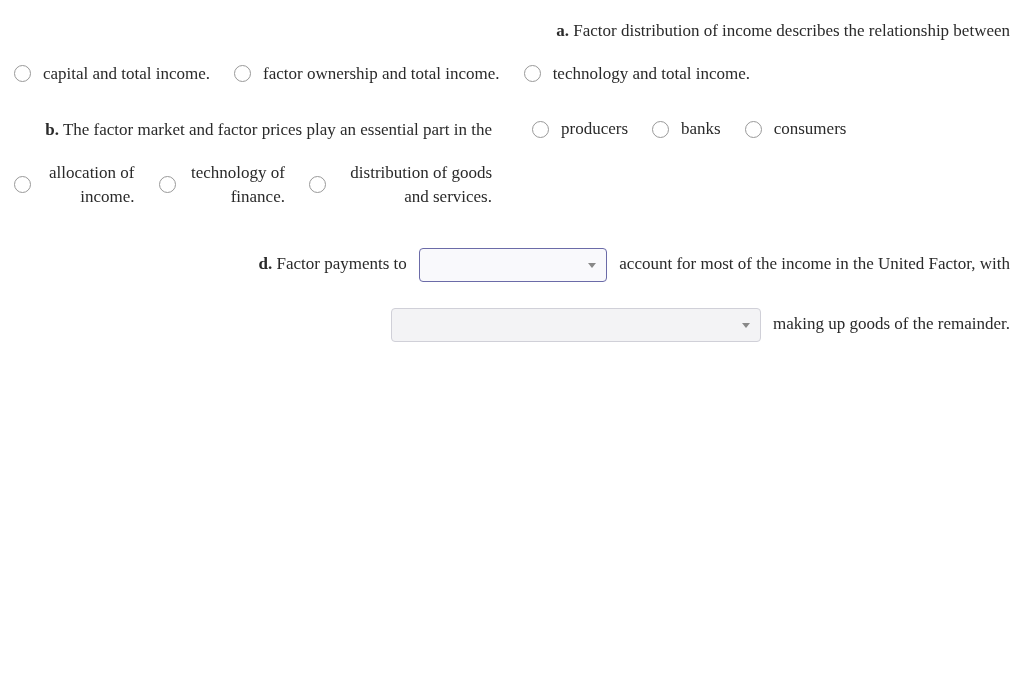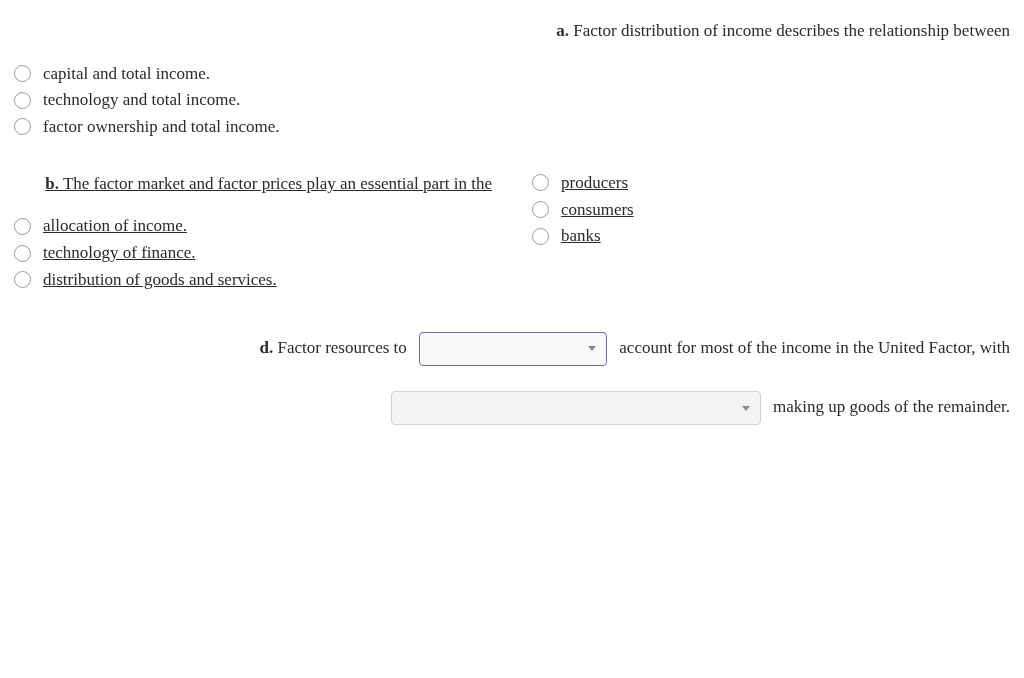--- a/index.html
+++ b/index.html
@@ -16,22 +16,22 @@
     }
     .question-text {
       margin-bottom: 18px;
       line-height: 1.5;
     }
     .question-text .prefix {
       font-weight: bold;
     }
     .options {
       display: flex;
-      flex-direction: column;
-      gap: 3px;
+      flex-direction: row;
+      gap: 24px;
     }
     .option {
       display: flex;
       align-items: center;
     }
     .radio {
       width: 17px;
       height: 17px;
       border: 1.5px solid #999;
       border-radius: 50%;
@@ -39,21 +39,20 @@
       flex-shrink: 0;
       cursor: pointer;
       background: #fff;
     }
     .option-label {
       line-height: 1.4;
     }
     .two-col {
       display: flex;
       gap: 40px;
-      text-decoration: underline;
     }
     .two-col .col {
       flex: 1;
     }
     .fill-in {
       line-height: 2.8;
     }
     .fill-in .prefix {
       font-weight: bold;
     }
@@ -97,25 +96,25 @@
     <span class="prefix">a.</span>
     <span>Factor distribution of income describes the relationship between</span>
   </div>
   <div class="options">
     <div class="option">
       <span class="radio"></span>
       <span class="option-label">capital and total income.</span>
     </div>
     <div class="option">
       <span class="radio"></span>
-      <span class="option-label">technology and total income.</span>
+      <span class="option-label">factor ownership and total income.</span>
     </div>
     <div class="option">
       <span class="radio"></span>
-      <span class="option-label">factor ownership and total income.</span>
+      <span class="option-label">technology and total income.</span>
     </div>
   </div>
 </div>
 
 <div class="two-col question">
   <div class="col">
     <div class="question-text">
       <span class="prefix">b.</span>
       <span>The factor market and factor prices play an essential part in the</span>
     </div>
@@ -135,34 +134,34 @@
     </div>
   </div>
   <div class="col">
     <div class="options">
       <div class="option">
         <span class="radio"></span>
         <span class="option-label">producers</span>
       </div>
       <div class="option">
         <span class="radio"></span>
-        <span class="option-label">consumers</span>
+        <span class="option-label">banks</span>
       </div>
       <div class="option">
         <span class="radio"></span>
-        <span class="option-label">banks</span>
+        <span class="option-label">consumers</span>
       </div>
     </div>
   </div>
 </div>
 
 <div class="question fill-in">
   <div class="d-row">
     <span class="prefix">d.</span>
-    <span>Factor resources to</span>
+    <span>Factor payments to</span>
     <span class="dropdown focused">
       <span class="caret"></span>
     </span>
     <span>account for most of the income in the United Factor, with</span>
   </div>
   <div class="d-row">
     <span class="dropdown wide">
       <span class="caret"></span>
     </span>
     <span>making up goods of the remainder.</span>

